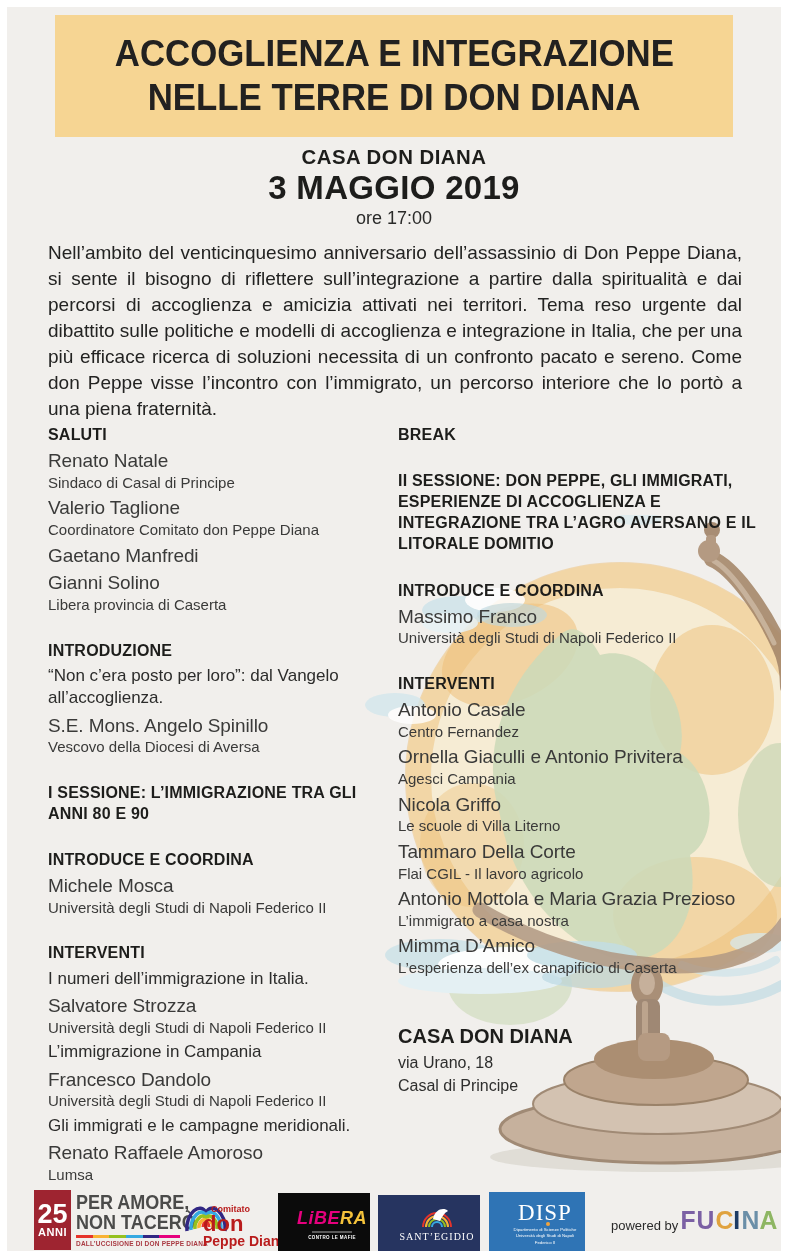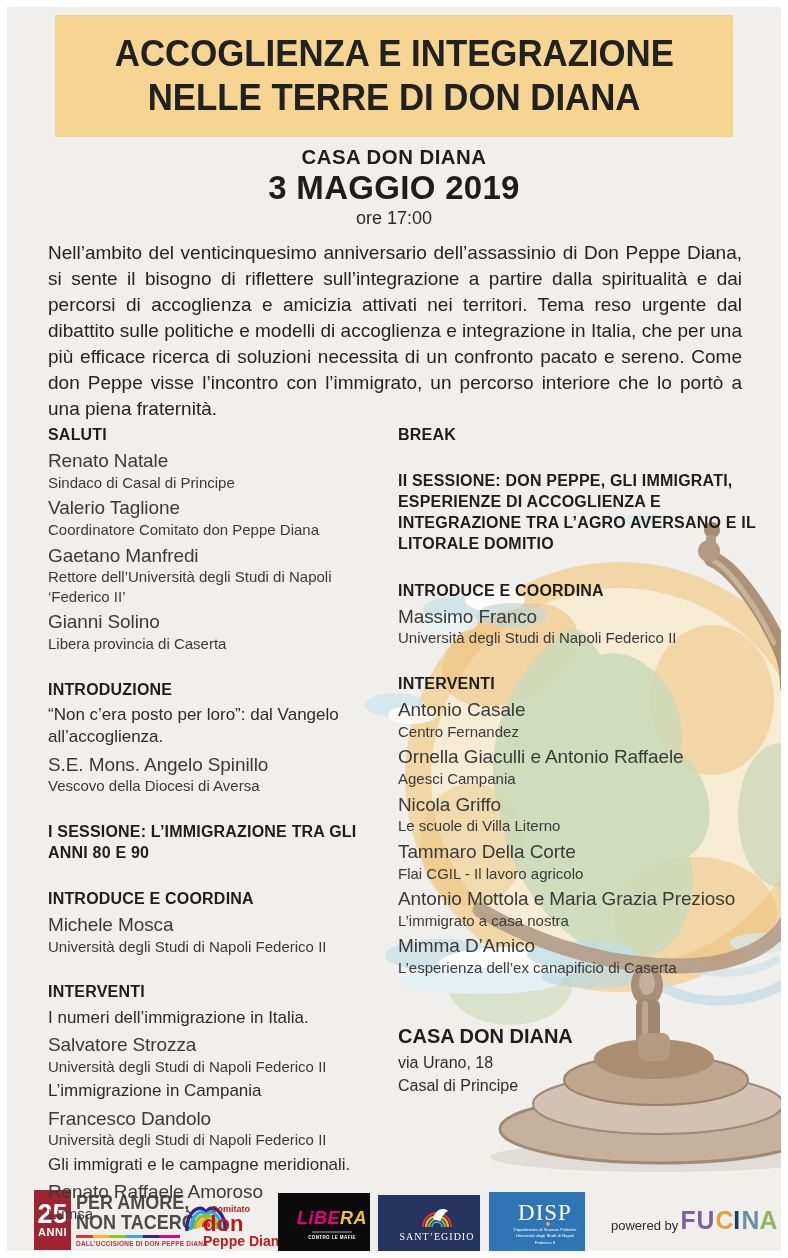--- a/index.html
+++ b/index.html
@@ -169,21 +169,20 @@
       <div>
         <div class="name">Renato Natale</div>
         <div class="role">Sindaco di Casal di Principe</div>
       </div>
       <div>
         <div class="name">Valerio Taglione</div>
         <div class="role">Coordinatore Comitato don Peppe Diana</div>
       </div>
       <div>
         <div class="name">Gaetano Manfredi</div>
-        <div class="role">Rettore dell’Università degli Studi di Napoli ‘Federico II’</div>
       </div>
       <div>
         <div class="name">Gianni Solino</div>
         <div class="role">Libera provincia di Caserta</div>
       </div>
 
       <div class="h">INTRODUZIONE</div>
       <div class="note">“Non c’era posto per loro”: dal Vangelo all’accoglienza.</div>
       <div>
         <div class="name">S.E. Mons. Angelo Spinillo</div>
@@ -226,21 +225,21 @@
         <div class="name">Massimo Franco</div>
         <div class="role">Università degli Studi di Napoli Federico II</div>
       </div>
 
       <div class="h">INTERVENTI</div>
       <div>
         <div class="name">Antonio Casale</div>
         <div class="role">Centro Fernandez</div>
       </div>
       <div>
-        <div class="name">Ornella Giaculli e Antonio Raffaele</div>
+        <div class="name">Ornella Giaculli e Antonio Privitera</div>
         <div class="role">Agesci Campania</div>
       </div>
       <div>
         <div class="name">Nicola Griffo</div>
         <div class="role">Le scuole di Villa Literno</div>
       </div>
       <div>
         <div class="name">Tammaro Della Corte</div>
         <div class="role">Flai CGIL - Il lavoro agricolo</div>
       </div>

